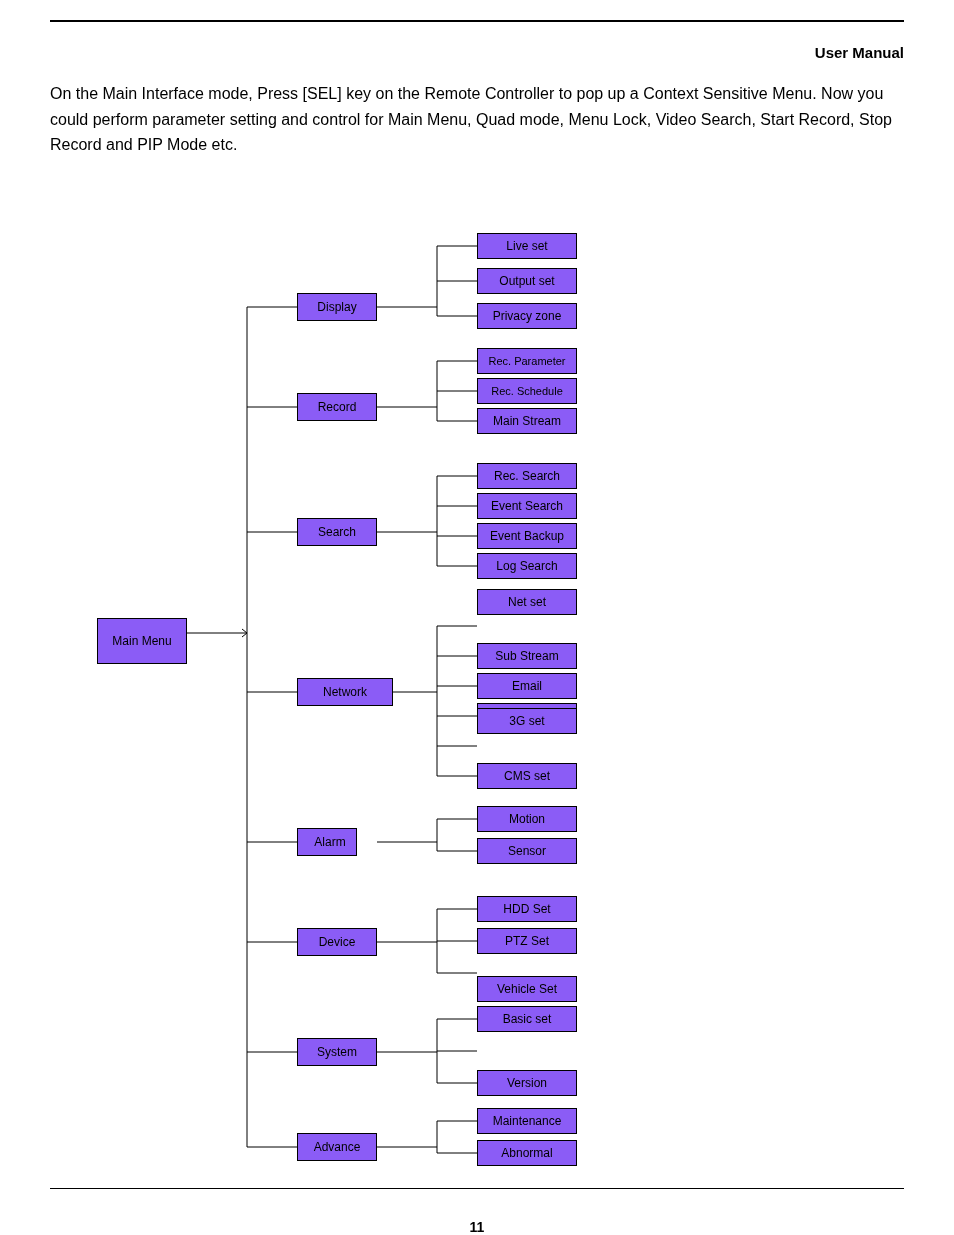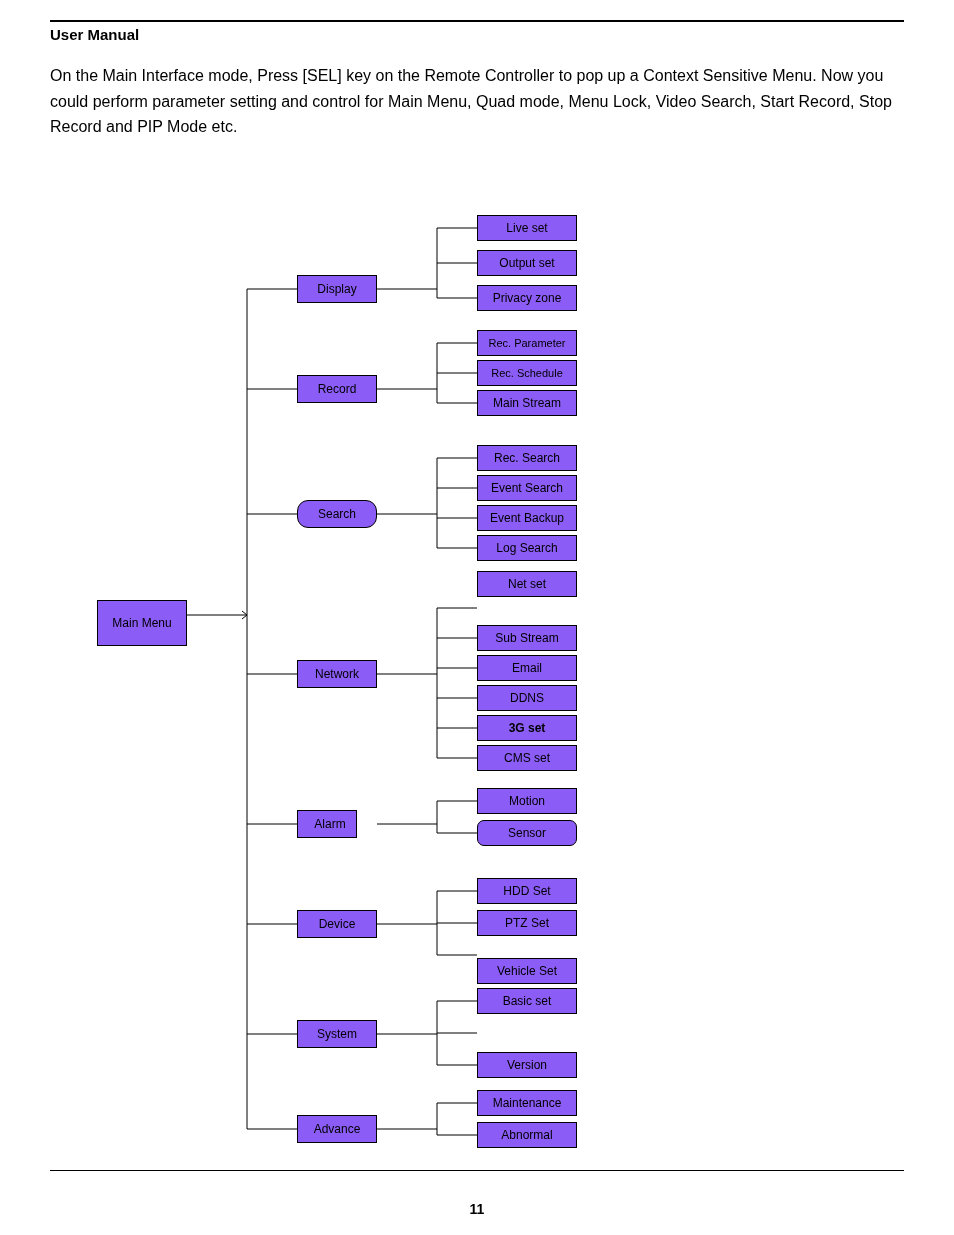--- a/index.html
+++ b/index.html
@@ -8,21 +8,22 @@
       font-family: Arial, sans-serif;
       width: 954px;
       min-height: 1235px;
       color: #000;
     }
     .page {
       padding: 20px 50px 40px 50px;
     }
     .header-line {
       border-top: 2px solid #000;
-      padding-top: 4px;
+      padding-top: 22px;
+      text-align: right;
       font-weight: bold;
       font-size: 15px;
       margin-bottom: 20px;
     }
     .intro-text {
       font-size: 16px;
       line-height: 1.6;
       margin-bottom: 20px;
     }
     .section-title {
@@ -57,22 +58,22 @@
       left: 0px;
       top: 440px;
       width: 90px;
       height: 46px;
     }
 
     
     
     .box-display { left: 200px; top: 115px; width: 80px; height: 28px; }
     .box-record  { left: 200px; top: 215px; width: 80px; height: 28px; }
-    .box-search  { left: 200px; top: 340px; width: 80px; height: 28px; border-radius: 11px; }
-    .box-network { left: 200px; top: 500px; width: 80px; height: 28px; }
+    .box-search  { left: 200px; top: 340px; width: 80px; height: 28px; }
+    .box-network { left: 200px; top: 500px; width: 96px; height: 28px; }
     .box-alarm   { left: 200px; top: 650px; width: 60px; height: 28px; padding-left: 6px; }
     .box-device  { left: 200px; top: 750px; width: 80px; height: 28px; }
     .box-system  { left: 200px; top: 860px; width: 80px; height: 28px; }
     .box-advance { left: 200px; top: 955px; width: 80px; height: 28px; }
 
     
     .box-r { left: 380px; width: 100px; height: 26px; }
 
     svg.lines {
       position: absolute;
@@ -208,25 +209,25 @@
 
     <div class="box box-r" style="top:285px;">Rec. Search</div>
     <div class="box box-r" style="top:315px;">Event Search</div>
     <div class="box box-r" style="top:345px;">Event Backup</div>
     <div class="box box-r" style="top:375px;">Log Search</div>
 
     <div class="box box-r" style="top:411px;">Net set</div>
     <div class="box box-r" style="top:465px;">Sub Stream</div>
     <div class="box box-r" style="top:495px;">Email</div>
     <div class="box box-r" style="top:525px;">DDNS</div>
-    <div class="box box-r" style="top:555px;font-weight:bold;">3G set</div>
+    <div class="box box-r" style="top:530px;">3G set</div>
     <div class="box box-r" style="top:585px;">CMS set</div>
 
     <div class="box box-r" style="top:628px;">Motion</div>
-    <div class="box box-r" style="top:660px;border-radius:7px;">Sensor</div>
+    <div class="box box-r" style="top:660px;">Sensor</div>
 
     <div class="box box-r" style="top:718px;">HDD Set</div>
     <div class="box box-r" style="top:750px;">PTZ Set</div>
     <div class="box box-r" style="top:782px;margin-top:16px;">Vehicle Set</div>
 
     <div class="box box-r" style="top:828px;">Basic set</div>
     <div class="box box-r" style="top:860px;margin-top:32px;">Users</div>
     <div class="box box-r" style="top:892px;">Version</div>
 
     <div class="box box-r" style="top:930px;">Maintenance</div>

